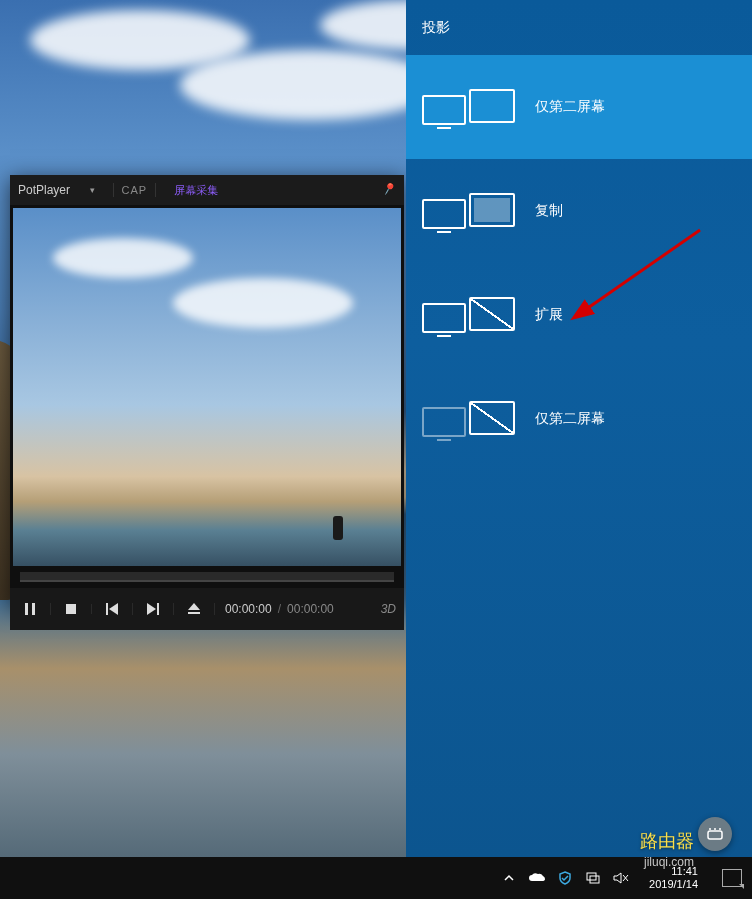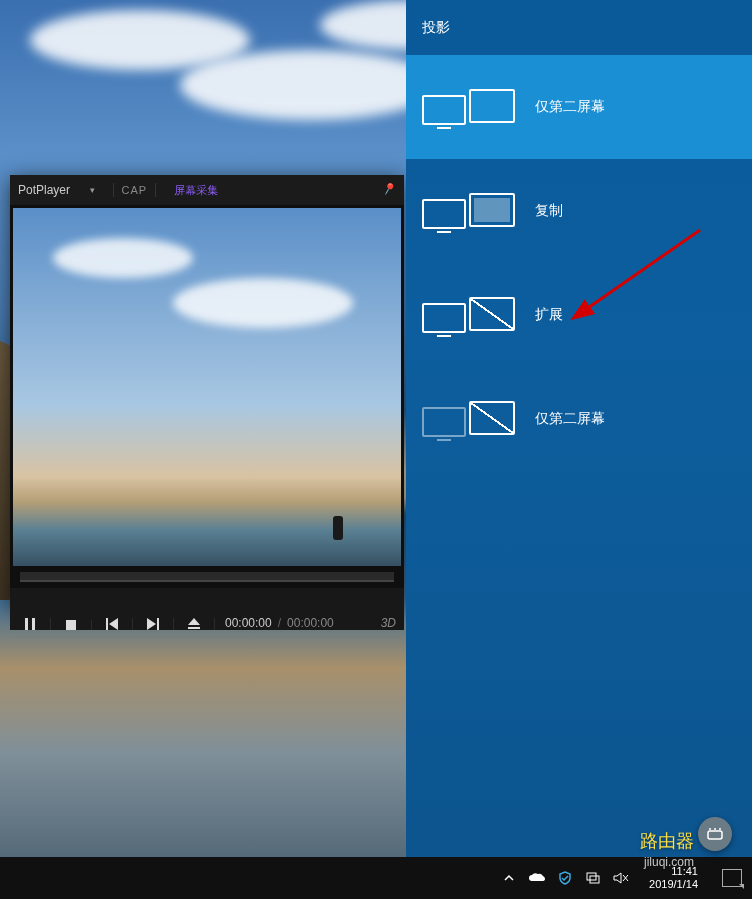--- a/index.html
+++ b/index.html
@@ -17,21 +17,21 @@
 .titlebar .sep{width:1px;height:14px;background:#333;margin:0 8px}
 .titlebar .cap{color:#888;font-size:11px;letter-spacing:1px}
 .titlebar .title{color:#8b5cf6;font-size:11px;margin-left:10px;flex:1}
 .titlebar .pin{color:#888;font-size:12px;transform:rotate(30deg)}
 .viewport{margin:3px 3px 0 3px;height:358px;background:linear-gradient(180deg,#5a8fc8 0%,#86aed6 30%,#a8c7e2 55%,#d8c3a3 75%,#b59f77 82%,#5a8093 90%,#365063 100%);position:relative}
 .vcloud{position:absolute;background:rgba(255,255,255,.8);border-radius:50%;filter:blur(4px)}
 .vcloud.v1{top:30px;left:40px;width:140px;height:40px}
 .vcloud.v2{top:70px;left:160px;width:180px;height:50px}
 .fig{position:absolute;left:320px;bottom:26px;width:10px;height:24px;background:#1a1a1a;border-radius:3px}
 .seek{margin:6px 10px;height:8px;background:#2a2a2a;border-bottom:2px solid #444}
-.controls{height:42px;display:flex;align-items:flex-end;background:#181818}
+.controls{height:42px;display:flex;align-items:center;background:#181818}
 .cbtn{width:40px;border-right:1px solid #2a2a2a;display:flex;align-items:center;justify-content:center;color:#ddd;font-size:12px}
 .cbtn svg{fill:#ddd}
 .timewrap{flex:1;display:flex;align-items:center;padding:0 10px;color:#ccc;font-size:12px}
 .timewrap .slash{color:#666;margin:0 6px}
 .timewrap .total{color:#888}
 .threeD{color:#888;font-size:12px;padding-right:8px;display:flex;align-items:center;font-style:italic}
 
 .panel{position:absolute;top:0;right:0;width:346px;height:857px;background:linear-gradient(180deg,#0a5a9a 0%,#0d5e9e 40%,#0c558f 100%)}
 .panel-title{height:55px;display:flex;align-items:center;padding:0 16px;color:#fff;font-size:14px;font-weight:400}
 .opt{height:104px;display:flex;align-items:center;padding:0 16px;color:#fff;font-size:14px;gap:20px;cursor:pointer}

